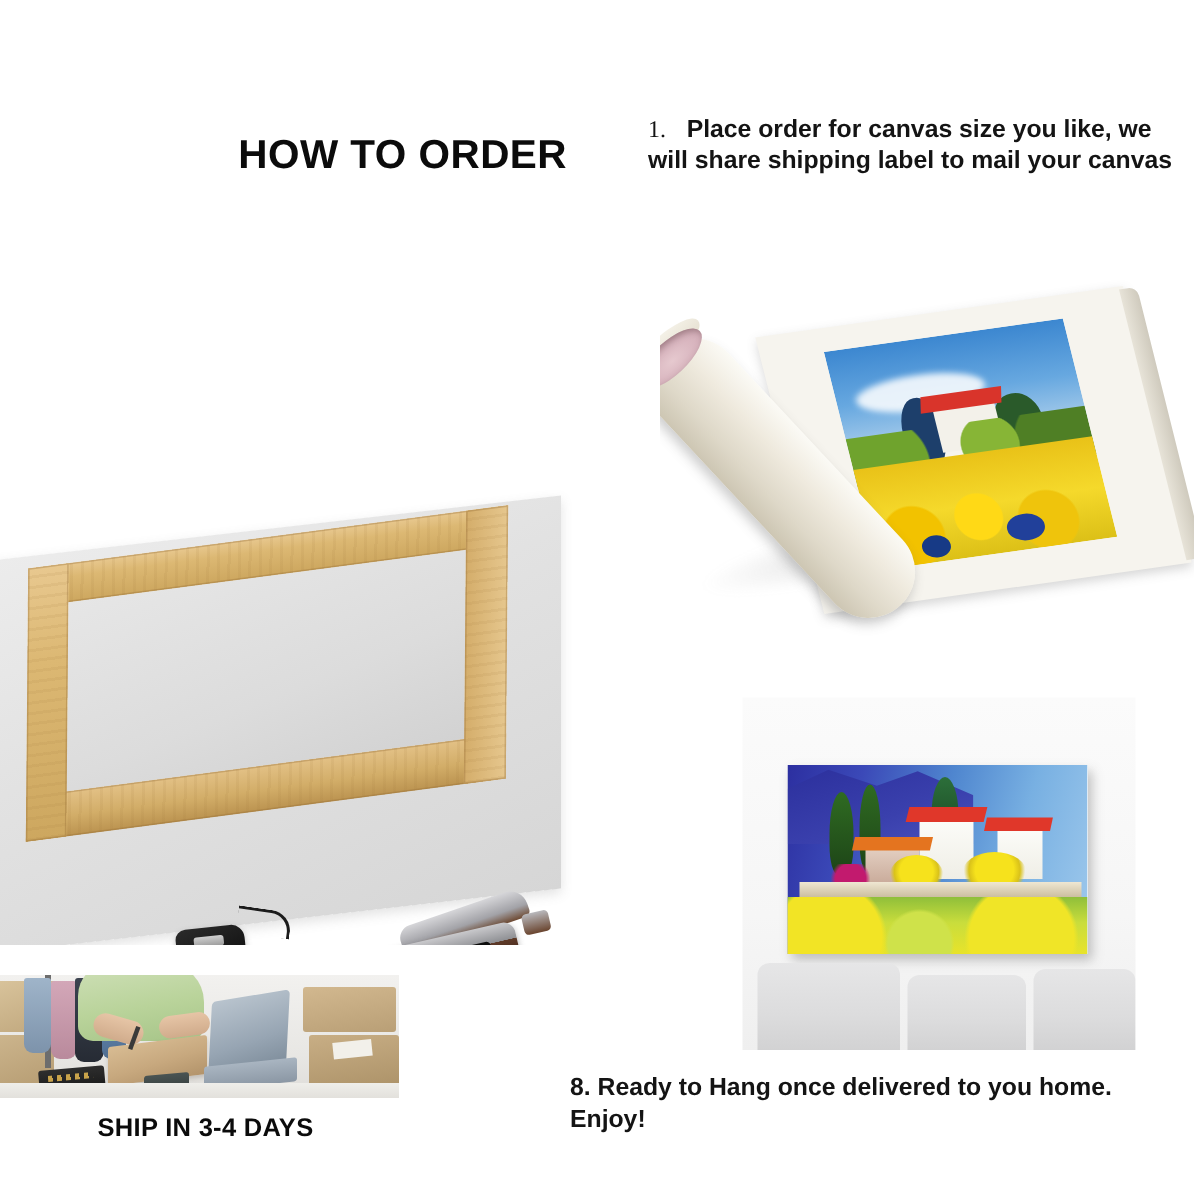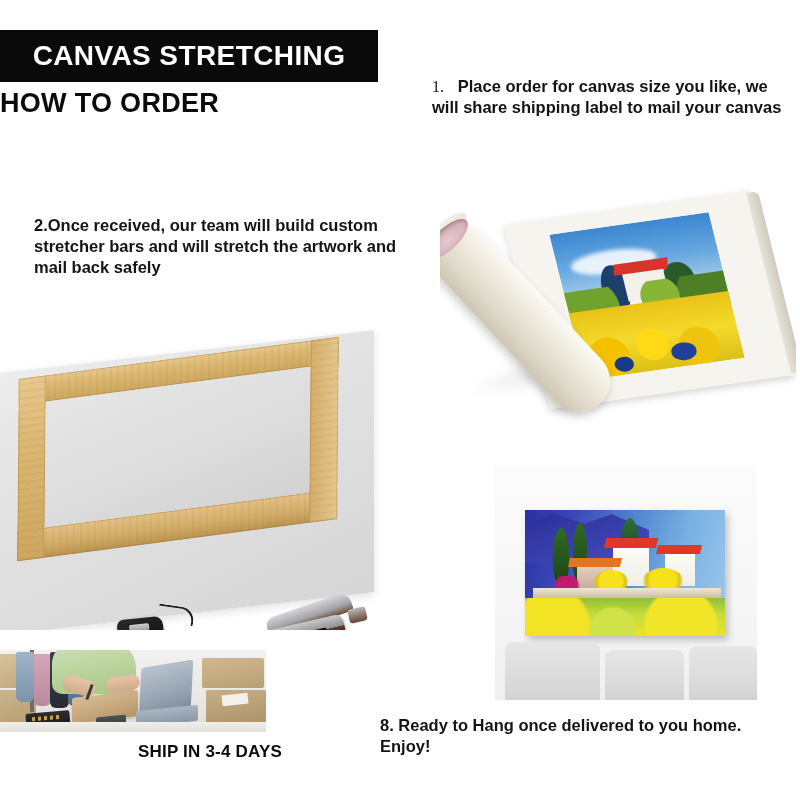--- a/index.html
+++ b/index.html
@@ -36,21 +36,21 @@
     color: #ffffff;
     font-size: 28px;
     font-weight: bold;
     letter-spacing: 0.4px;
     white-space: nowrap;
   }
   .subtitle {
     position: absolute;
     left: 0px; top: 88px;
     width: 378px;
-    text-align: left;
+    text-align: right;
     font-size: 27px;
     font-weight: bold;
     color: #0b0b0b;
     letter-spacing: 0.3px;
   }
 
   
   .step-text {
     position: absolute;
     font-weight: bold;
@@ -73,23 +73,23 @@
     width: 382px;
     font-size: 16.5px;
   }
   .step3 {
     left: 380px; top: 715px;
     width: 410px;
     font-size: 16.5px;
   }
   .ship-label {
     position: absolute;
-    left: 16px; top: 742px;
+    left: 4px; top: 742px;
     width: 266px;
-    text-align: right;
+    text-align: center;
     font-size: 17px;
     font-weight: bold;
     color: #0b0b0b;
     letter-spacing: 0.2px;
   }
 
   
   .photo-roll {
     position: absolute;
     left: 440px; top: 185px;
@@ -439,23 +439,20 @@
   .pk-label { left: 222px; top: 44px; width: 26px; height: 11px;
               background: #f2f0ea; transform: rotate(-6deg); }
   .pk-table { left: 0; top: 72px; width: 266px; height: 12px;
               background: linear-gradient(180deg, #efeeea, #e0ded9); }
 </style>
 </head>
 <body>
 
 <div class="stage">
 
-  <div class="title-bar">
-    <span class="t">CANVAS STRETCHING</span>
-  </div>
   <div class="subtitle">HOW TO ORDER</div>
 
   <div class="step-text step1">
     <span class="num">1.</span>
     &nbsp;&nbsp;<span>Place order for canvas size you like, we will share shipping label to mail your canvas</span>
   </div>
 
   <div class="photo-roll">
     <div class="roll-shadow"></div>
 
@@ -476,21 +473,20 @@
         <div class="art-blue-blob" style="left:20%;top:88%;width:12%;height:10%;background:#173a86;"></div>
       </div>
     </div>
 
     <div class="tube">
       <div class="tube-end-rim"></div>
       <div class="tube-end"></div>
     </div>
   </div>
 
-  <div class="step-text step2">2.Once received, our team will build custom stretcher bars and will stretch the artwork and mail back safely</div>
 
   <div class="photo-frame">
     <div class="canvas-sheet"></div>
 
     <div class="frame-outer">
       <div class="frame-inner"></div>
       <div class="bar top">
           <div class="grain"></div>
         </div>
       <div class="bar bottom">

